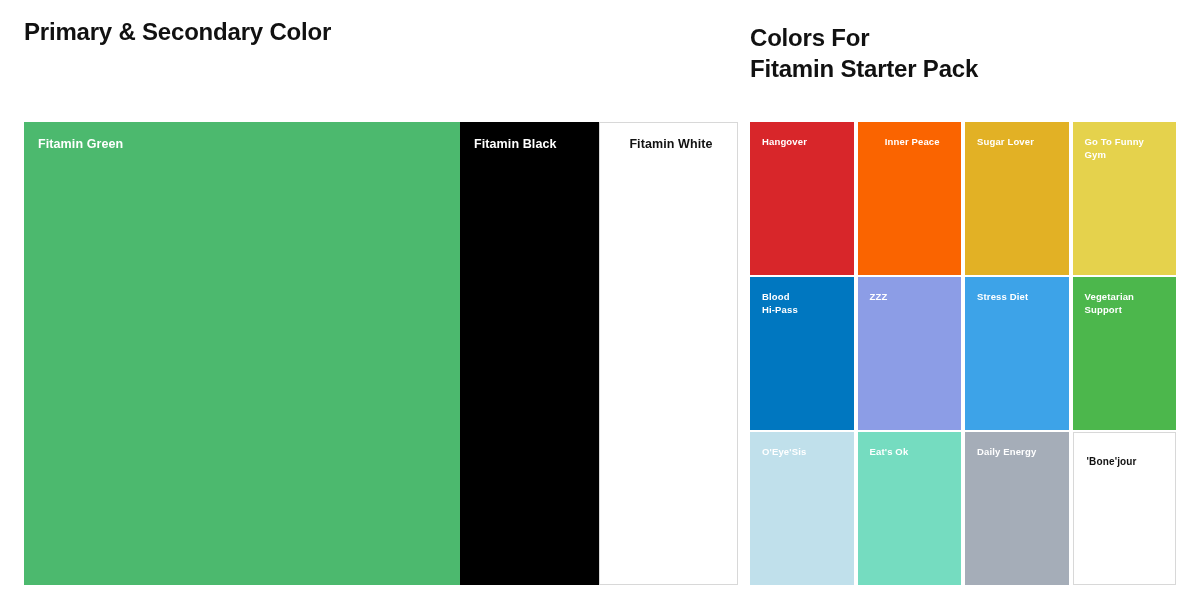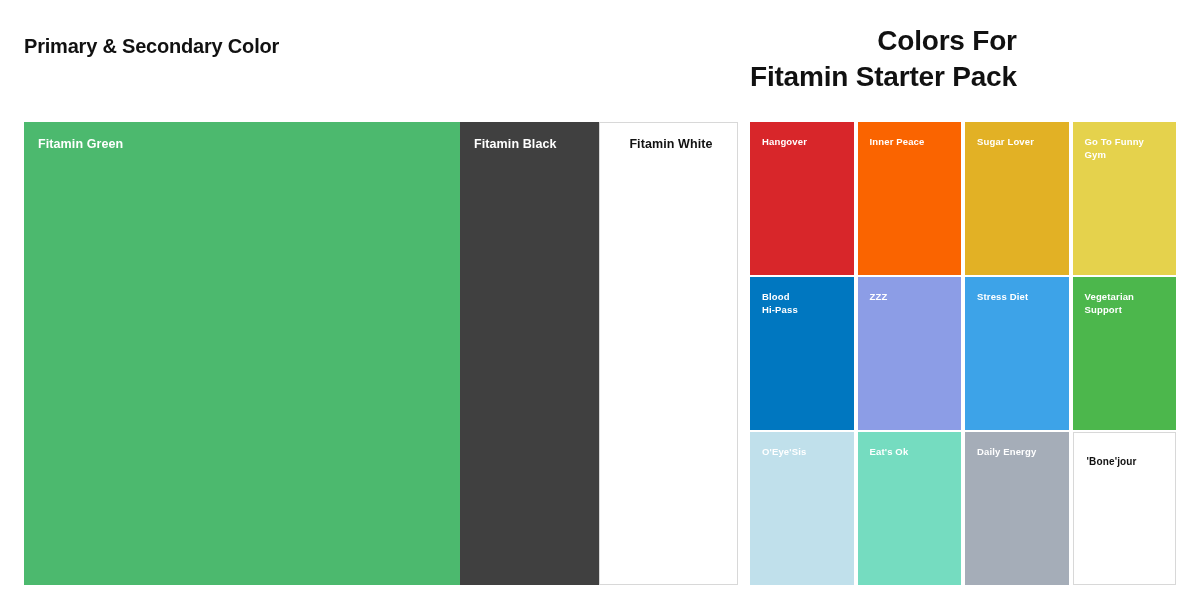--- a/index.html
+++ b/index.html
@@ -24,28 +24,27 @@
   
   .heading {
     position: absolute;
     font-weight: bold;
     color: #111111;
     letter-spacing: -0.2px;
     line-height: 1.28;
   }
   .heading-left {
     left: 24px;
-    top: 34px;
-    font-size: 20px;
+    top: 17px;
+    font-size: 24px;
   }
   .heading-right {
     left: 750px;
     top: 23px;
-    font-size: 28px;
-    text-align: right;
+    font-size: 24px;
   }
   .heading-right .line { display: block; }
 
   
   .primary-strip {
     position: absolute;
     left: 24px;
     top: 122px;
     width: 643px;
     height: 463px;
@@ -122,34 +121,34 @@
 
   <h1 class="heading heading-right">
     <span class="line">Colors For</span>
     <span class="line">Fitamin Starter Pack</span>
   </h1>
 
   <div class="primary-strip">
     <div class="swatch swatch-green" style="background: rgb(76, 185, 110);">
       <span class="swatch-label" style="color: rgb(255, 255, 255);">Fitamin Green</span>
     </div>
-    <div class="swatch swatch-black" style="background: #404040; padding-left: 16px;">
+    <div class="swatch swatch-black" style="background: #000000; padding-left: 16px;">
       <span class="swatch-label" style="color: rgb(255, 255, 255);">Fitamin Black</span>
     </div>
     <div class="swatch swatch-white" style="background: rgb(255, 255, 255);">
       <span class="swatch-label" style="color: rgb(17, 17, 17); text-align: center;">Fitamin White</span>
     </div>
   </div>
 
   <div class="palette-grid">
       <div class="tile" style="background: rgb(216, 38, 42);">
         <span class="tile-label" style="color: rgb(255, 255, 255);">Hangover</span>
       </div>
       <div class="tile" style="background: rgb(250, 100, 0);">
-        <span class="tile-label" style="color: rgb(255, 255, 255);">Inner Peace</span>
+        <span class="tile-label" style="color: rgb(255, 255, 255); text-align: center;">Inner Peace</span>
       </div>
       <div class="tile" style="background: rgb(226, 177, 37);">
         <span class="tile-label" style="color: rgb(255, 255, 255);">Sugar Lover</span>
       </div>
       <div class="tile" style="background: rgb(229, 210, 76);">
         <span class="tile-label" style="color: rgb(255, 255, 255);">Go To Funny
 Gym</span>
       </div>
       <div class="tile" style="background: rgb(0, 119, 192);">
         <span class="tile-label" style="color: rgb(255, 255, 255);">Blood

